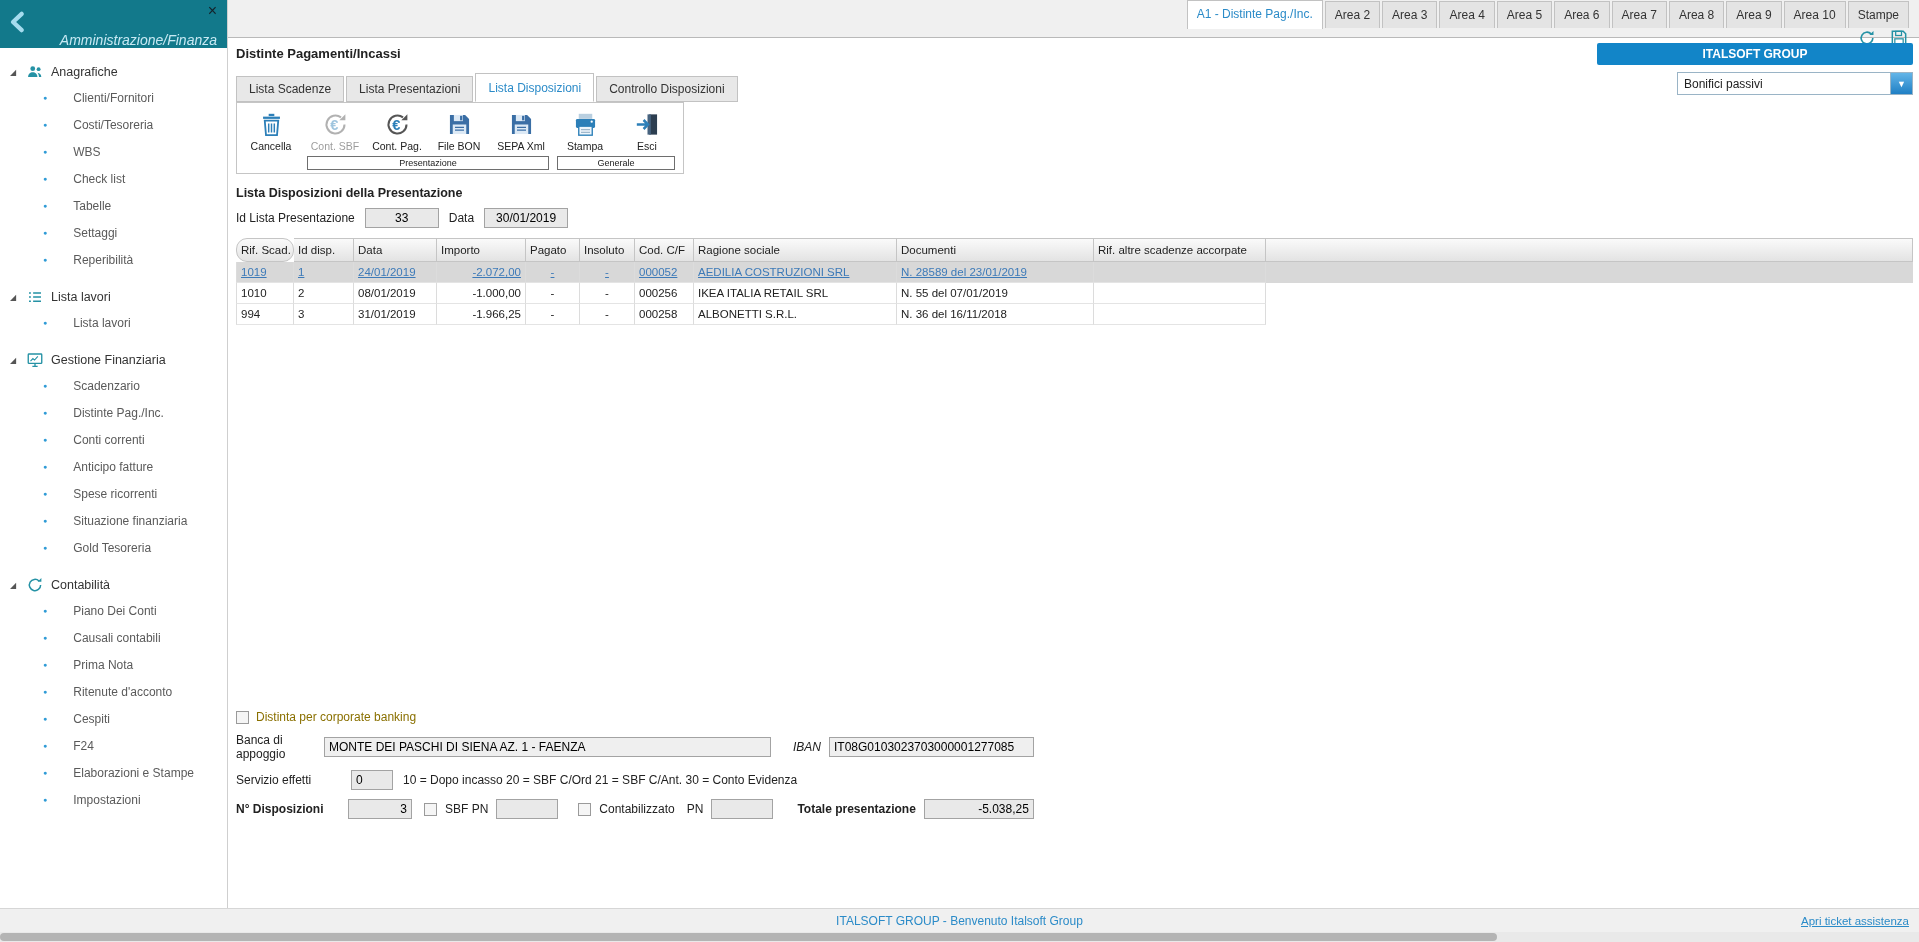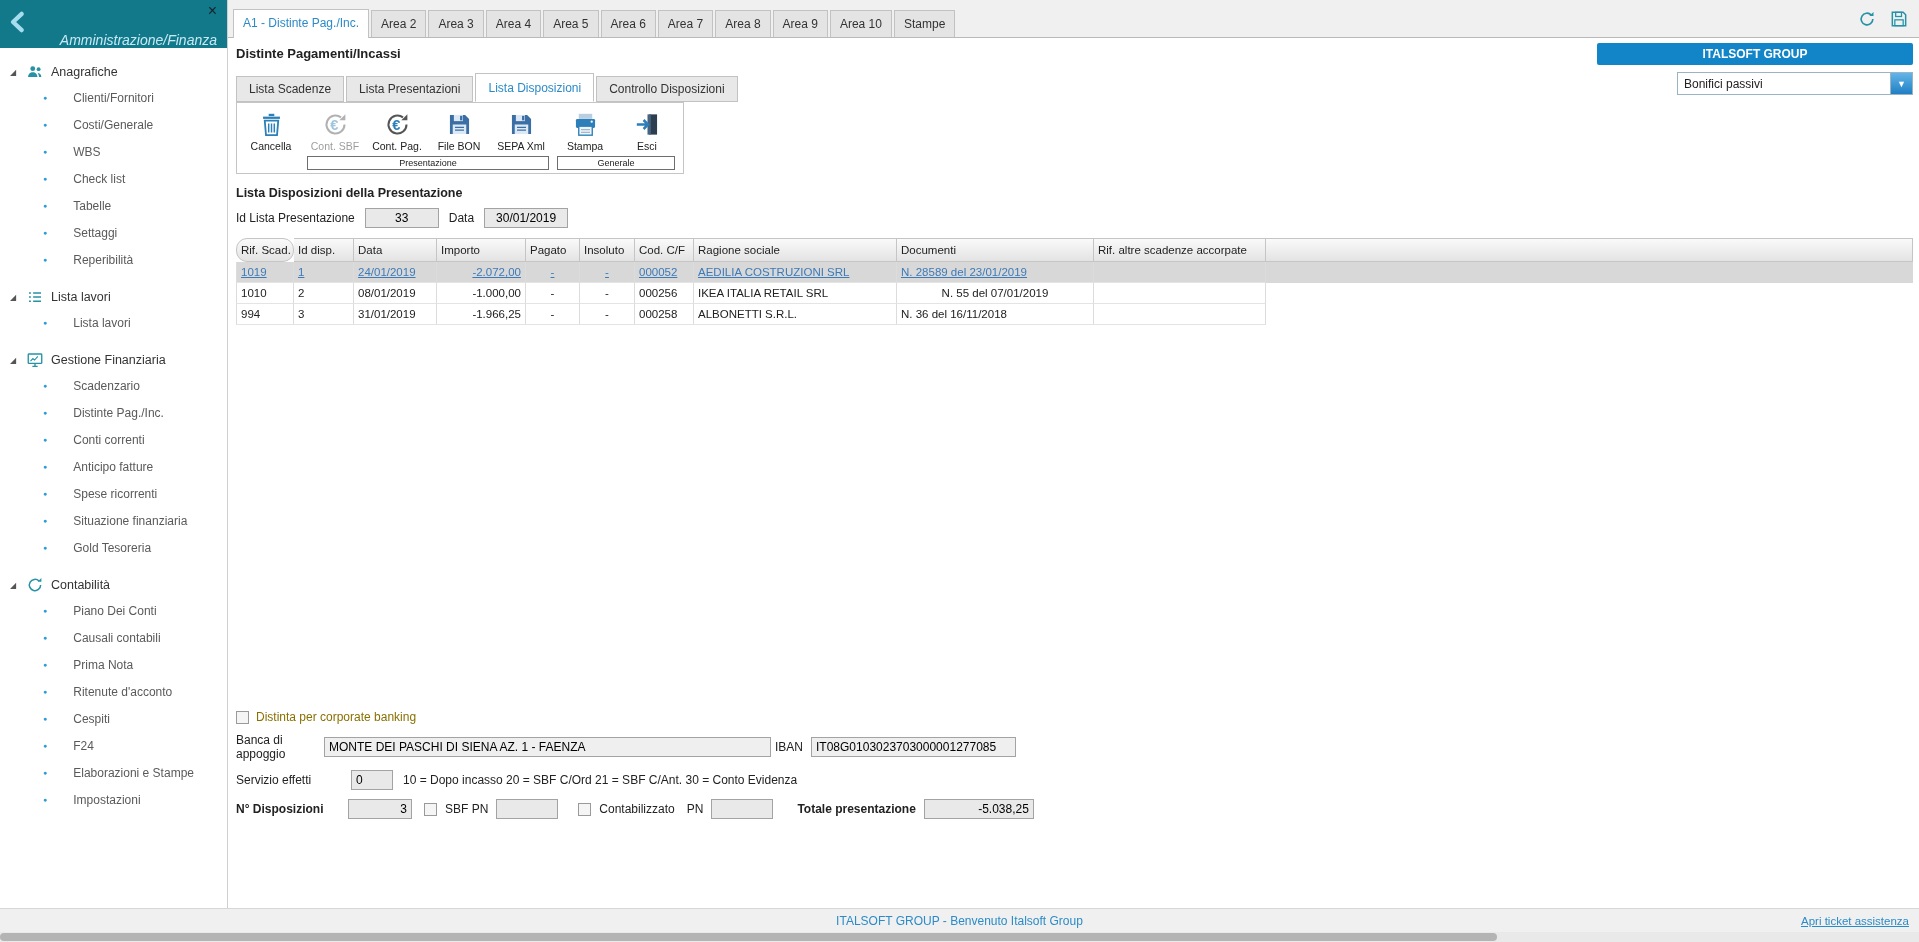--- a/index.html
+++ b/index.html
@@ -31,21 +31,21 @@
   .tree-arrow { font-size:8px; color:#555; width:9px; }
   .tree-icon { width:18px; height:18px; }
   .tree-icon svg { width:18px; height:18px; display:block; }
   .tree-label { font-size:12.5px; color:#333; }
   .tree-item { display:flex; align-items:center; gap:26px; height:27px; padding-left:33px; cursor:pointer; }
   .bullet { color:#2f9bd6; font-size:7px; line-height:1; }
   .item-label { color:#5a5a5a; font-size:12px; }
 
   
   .main { flex:1; display:flex; flex-direction:column; min-width:0; background:#fff; }
-  .top-strip { height:38px; background:#f0f0f0; border-bottom:1px solid #b9b9b9; display:flex; align-items:flex-end; padding:0 10px 0 5px; flex-shrink:0; }
+  .top-strip { height:38px; background:#f0f0f0; border-bottom:1px solid #b9b9b9; display:flex; align-items:flex-end; padding:0 10px 8px 5px; flex-shrink:0;flex-direction:column; }
   .top-tabs { display:flex; align-items:flex-end; gap:2px; }
   .tab { background:#e4e4e4; border:1px solid #c2c2c2; border-bottom:none; padding:6px 9px; font-size:12px; color:#333;
          cursor:pointer; white-space:nowrap; }
   .tab.active { background:#fff; color:var(--accent-blue); margin-bottom:-1px; padding-bottom:8px; }
   .top-actions { margin-left:auto; display:flex; gap:12px; align-items:center; align-self:center; }
   .top-actions span { width:20px; height:20px; cursor:pointer; }
   .top-actions svg { width:20px; height:20px; }
 
   .content { flex:1; position:relative; padding:0 6px 0 8px; min-height:0; }
   .page-title { font-size:13px; font-weight:bold; margin:8px 0 0 0; }
@@ -95,21 +95,21 @@
             white-space:nowrap; overflow:hidden; }
   .grid-row .g-cell:first-child { border-left:1px solid #dcdcdc; }
   .grid-row.selected { background:#d8d8d8; }
   .grid-row.selected .g-cell { color:var(--selected-row-text); text-decoration:underline; }
 
   .bottom-form { margin-top:4px; }
   .bf-row { display:flex; align-items:center; margin-bottom:9px; }
   .cb { width:13px; height:13px; border:1px solid #9a9a9a; background:#f5f5f5; display:inline-block; cursor:pointer; flex-shrink:0; }
   .olive { color:var(--olive); margin-left:7px; }
   .lbl-banca { width:88px; }
-  .lbl-iban { margin-left:4px; margin-right:8px; }
+  .lbl-iban { margin-left:22px; margin-right:8px;font-style:italic; }
   .lbl-serv { width:115px; }
   .lbl-bold { font-weight:bold; }
   .lbl-ndisp { width:112px; font-weight:bold; }
   .hint { margin-left:10px; }
   .gap12 { margin-left:12px; } .gap8 { margin-left:8px; } .gap20 { margin-left:20px; } .gap24 { margin-left:24px; }
 
   .footer { height:24px; background:#f0f0f0; border-top:1px solid #d6d6d6; position:relative; display:flex;
             align-items:center; justify-content:center; flex-shrink:0; }
   .footer-center { color:var(--accent-blue); font-size:12px; }
   .assist-link { position:absolute; right:10px; color:var(--accent-blue); font-size:11.5px; text-decoration:underline; cursor:pointer; }
@@ -148,21 +148,21 @@
               </span>
               <span class="tree-label">Anagrafiche</span>
             </div>
             <div class="tree-items">
               <div class="tree-item">
                 <span class="bullet">●</span>
                 <span class="item-label">Clienti/Fornitori</span>
               </div>
               <div class="tree-item">
                 <span class="bullet">●</span>
-                <span class="item-label">Costi/Generale</span>
+                <span class="item-label">Costi/Tesoreria</span>
               </div>
               <div class="tree-item">
                 <span class="bullet">●</span>
                 <span class="item-label">WBS</span>
               </div>
               <div class="tree-item">
                 <span class="bullet">●</span>
                 <span class="item-label">Check list</span>
               </div>
               <div class="tree-item">
@@ -454,21 +454,21 @@
               </div>
               <div class="grid-row">
                 <div class="g-cell" style="width: 58px; text-align: left;">1010</div>
                 <div class="g-cell" style="width: 60px; text-align: left;">2</div>
                 <div class="g-cell" style="width: 83px; text-align: left;">08/01/2019</div>
                 <div class="g-cell" style="width: 89px; text-align: right;">-1.000,00</div>
                 <div class="g-cell" style="width: 54px; text-align: center;">-</div>
                 <div class="g-cell" style="width: 55px; text-align: center;">-</div>
                 <div class="g-cell" style="width: 59px; text-align: left;">000256</div>
                 <div class="g-cell" style="width: 203px; text-align: left;">IKEA ITALIA RETAIL SRL</div>
-                <div class="g-cell" style="width: 197px; text-align: center;">N. 55 del 07/01/2019</div>
+                <div class="g-cell" style="width: 197px; text-align: left;">N. 55 del 07/01/2019</div>
                 <div class="g-cell" style="width: 172px; text-align: left;"></div>
               </div>
               <div class="grid-row">
                 <div class="g-cell" style="width: 58px; text-align: left;">994</div>
                 <div class="g-cell" style="width: 60px; text-align: left;">3</div>
                 <div class="g-cell" style="width: 83px; text-align: left;">31/01/2019</div>
                 <div class="g-cell" style="width: 89px; text-align: right;">-1.966,25</div>
                 <div class="g-cell" style="width: 54px; text-align: center;">-</div>
                 <div class="g-cell" style="width: 55px; text-align: center;">-</div>
                 <div class="g-cell" style="width: 59px; text-align: left;">000258</div>

